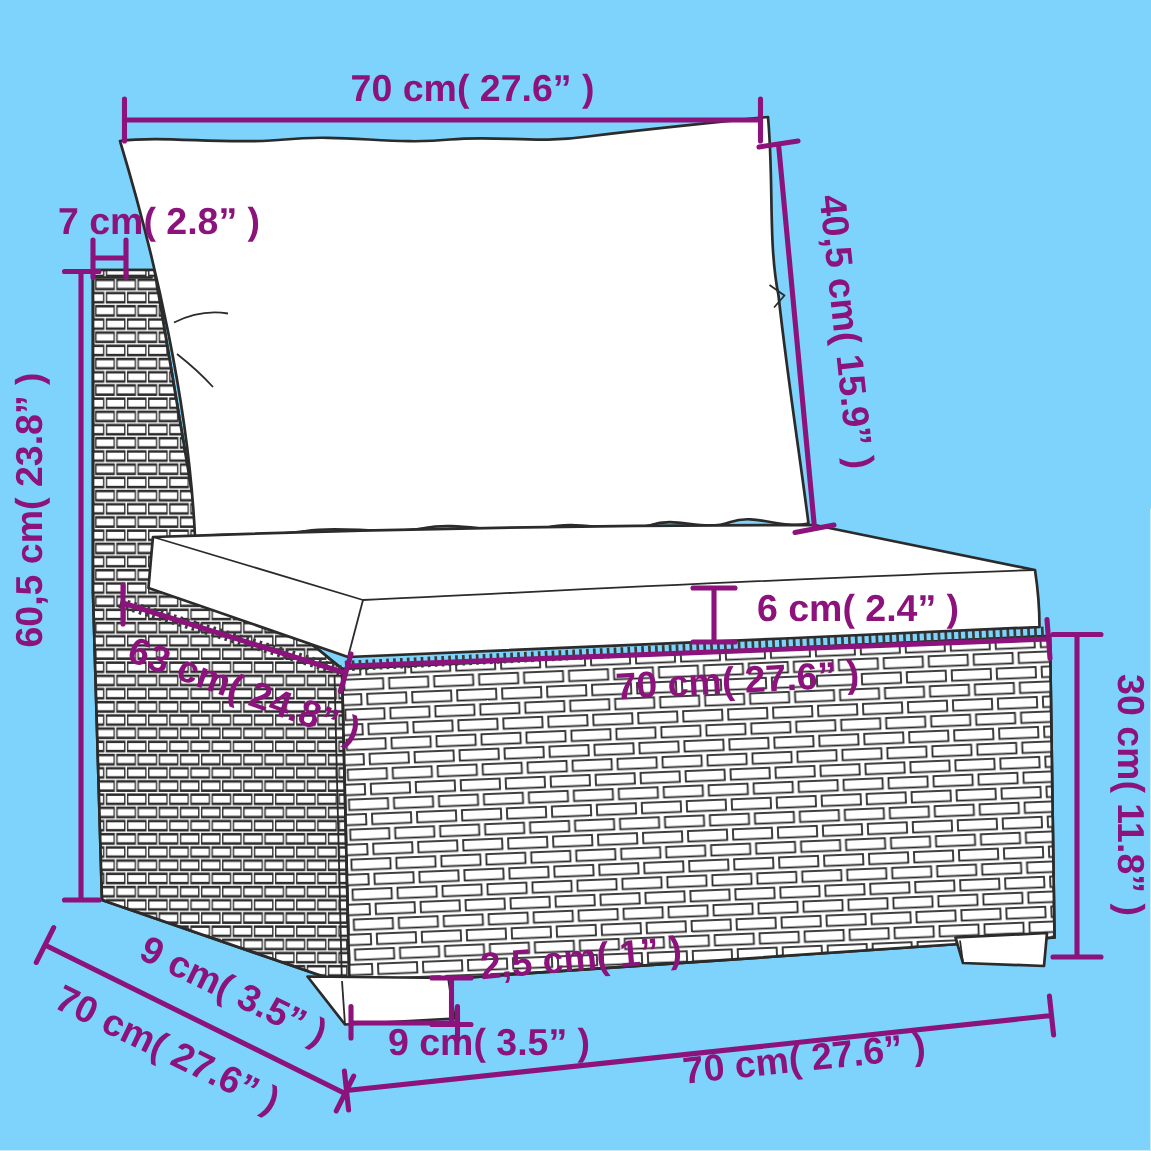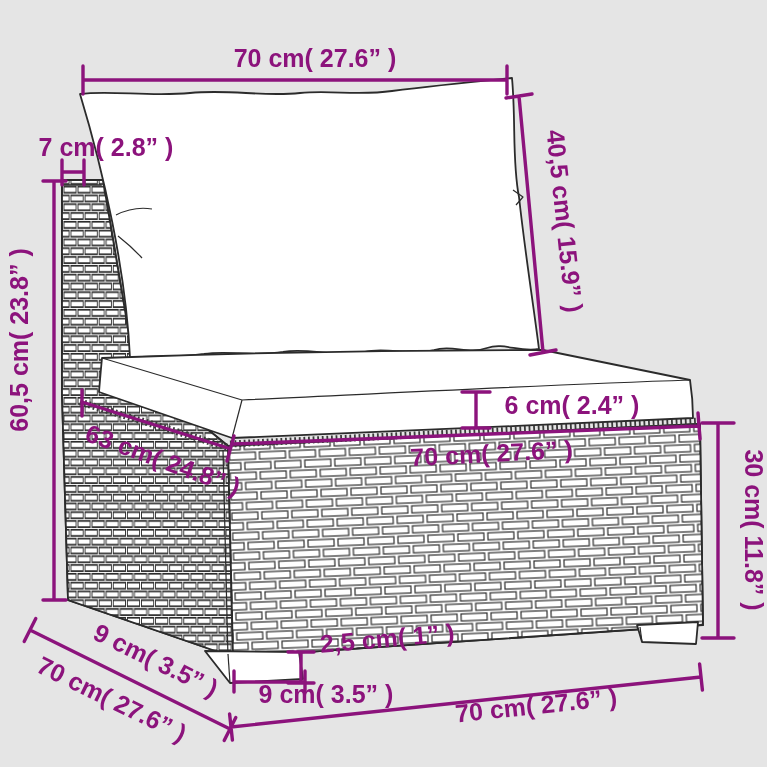--- a/index.html
+++ b/index.html
@@ -1,16 +1,16 @@
 <!DOCTYPE html>
 <html><head>
 <meta charset="utf-8">
 <style>
   html,body{margin:0;padding:0;background:#ffffff;}
-  .stage{width:767px;height:767px;position:relative;background:#e5e5e5;overflow:hidden;}
+  .stage{width:767px;height:767px;position:relative;background:#7dd3fc;overflow:hidden;}
   svg{display:block;}
   .art{fill:none;stroke:#2b2b2b;stroke-width:1.7;stroke-linejoin:round;stroke-linecap:round;}
   .art-thin{fill:none;stroke:#2b2b2b;stroke-width:1.2;stroke-linejoin:round;}
   .white{fill:#ffffff;stroke:#2b2b2b;stroke-width:1.8;stroke-linejoin:round;}
   .rim{fill:none;stroke:#3a3a3a;stroke-width:7;stroke-dasharray:1.8 2.8;}
   .dl{fill:none;stroke:#8C137C;stroke-width:3.4;stroke-linecap:round;}
   .dim-label{font-family:"Liberation Sans","DejaVu Sans",sans-serif;font-weight:700;font-size:25px;
              fill:#8C137C;text-anchor:middle;}
 </style>
 </head>

